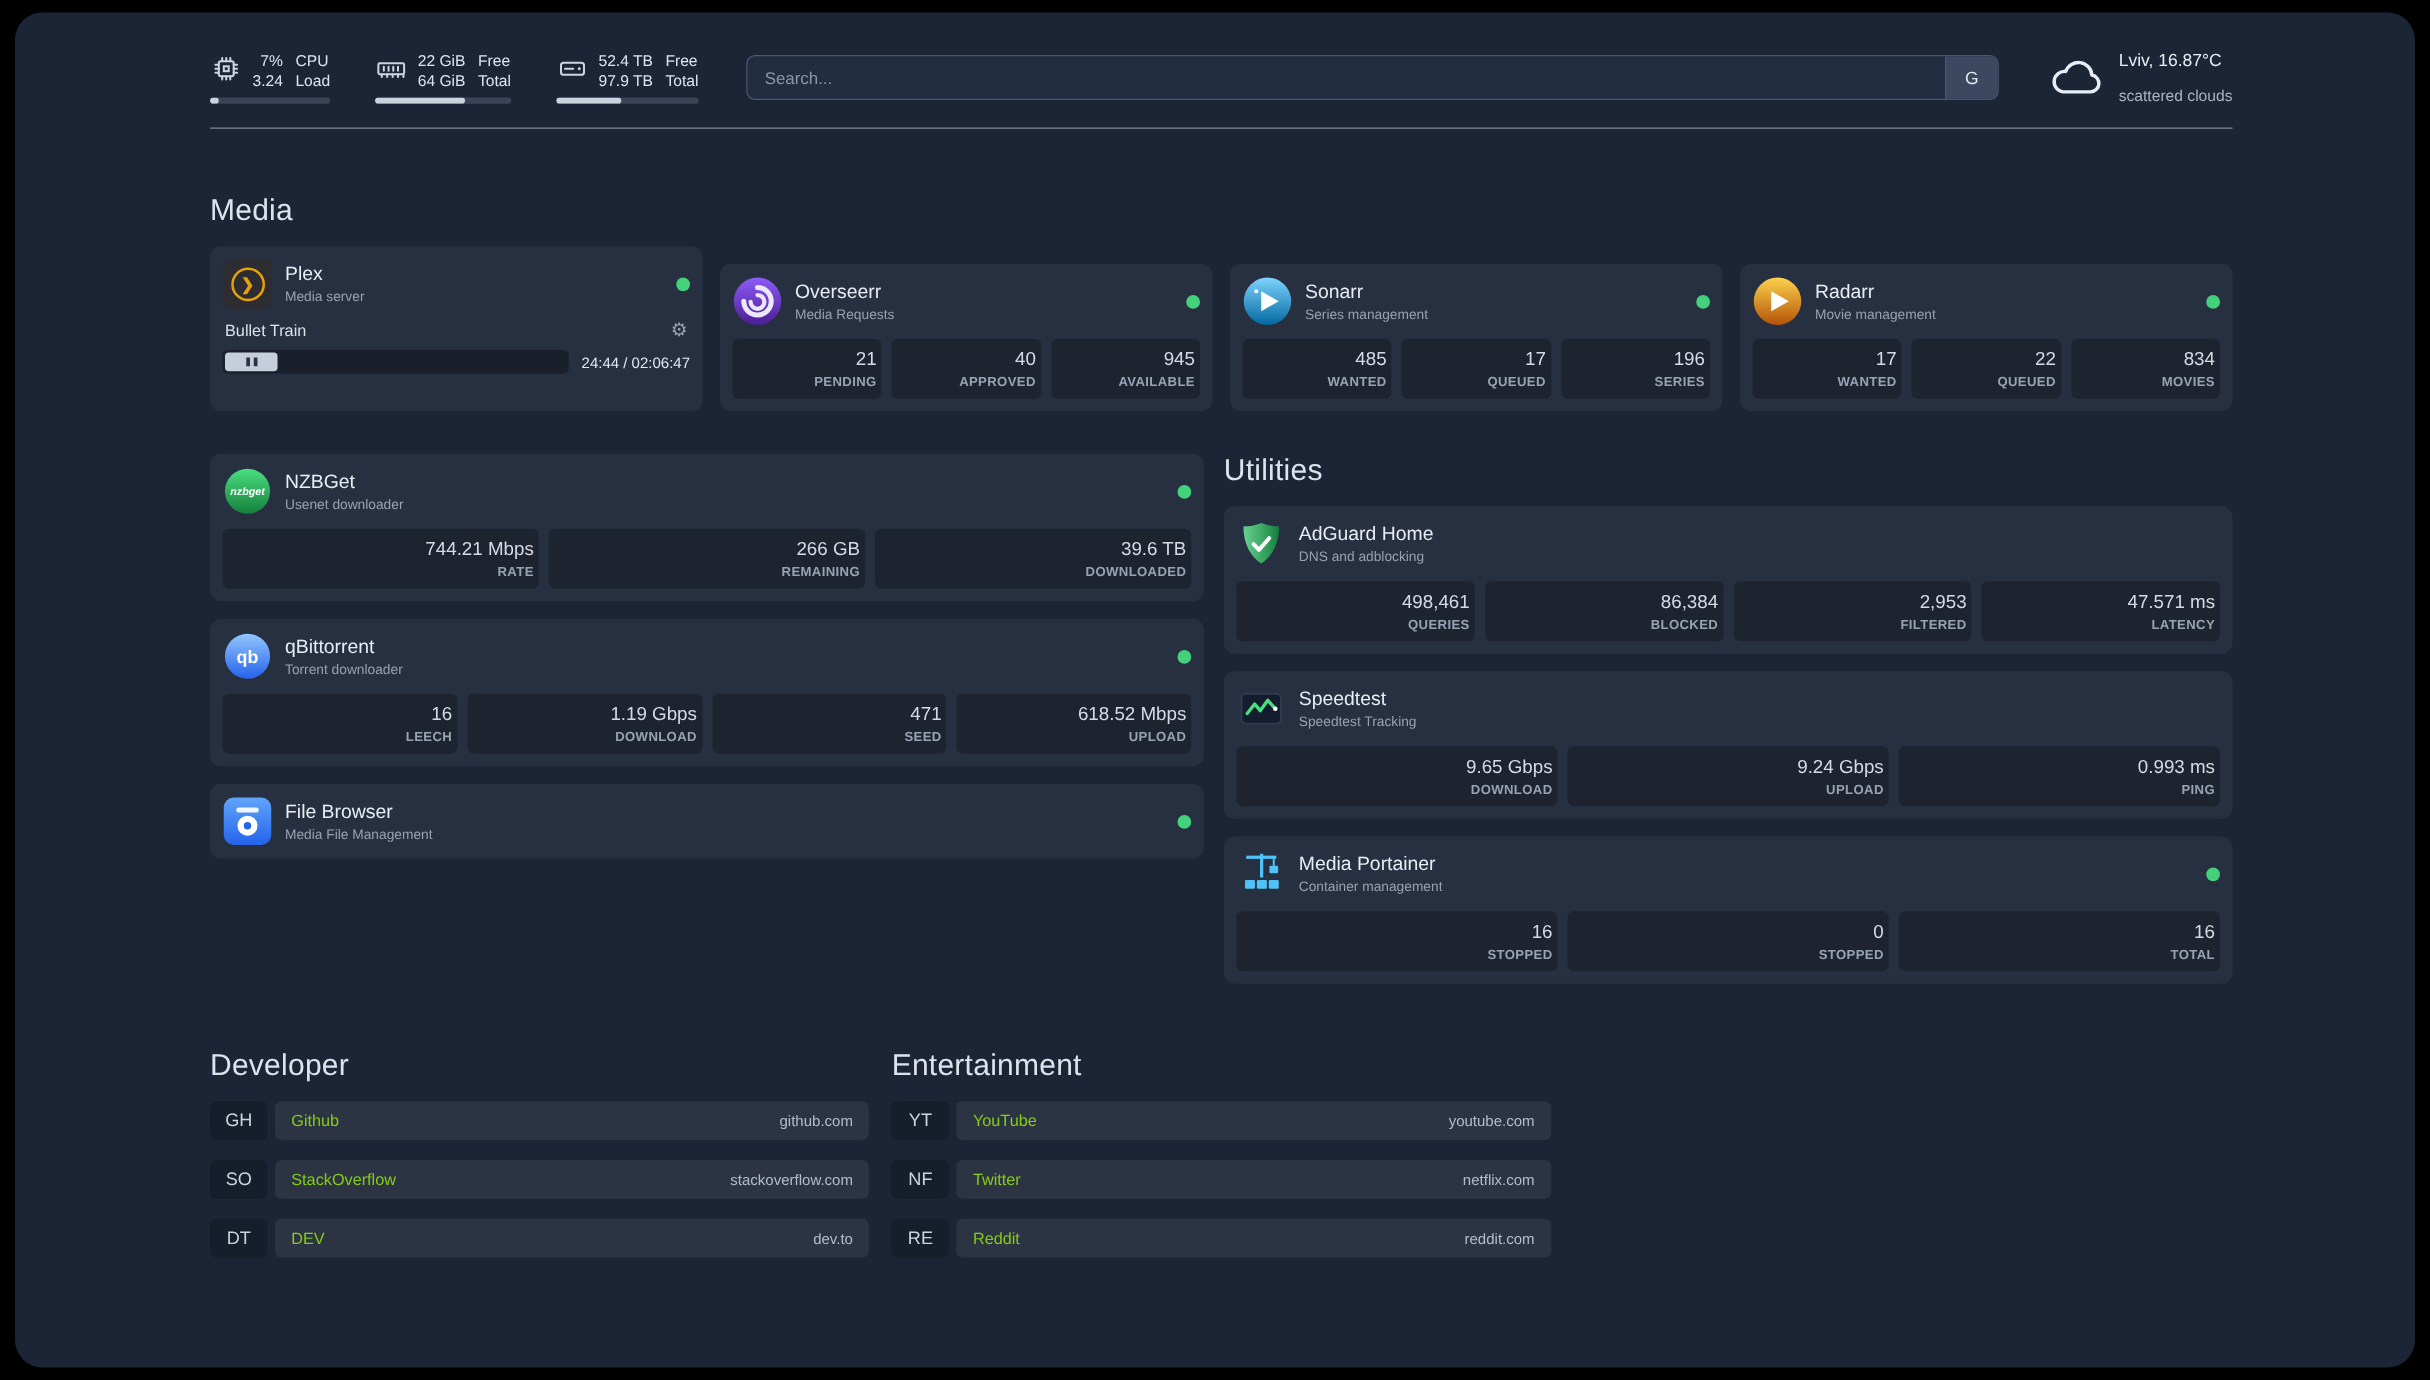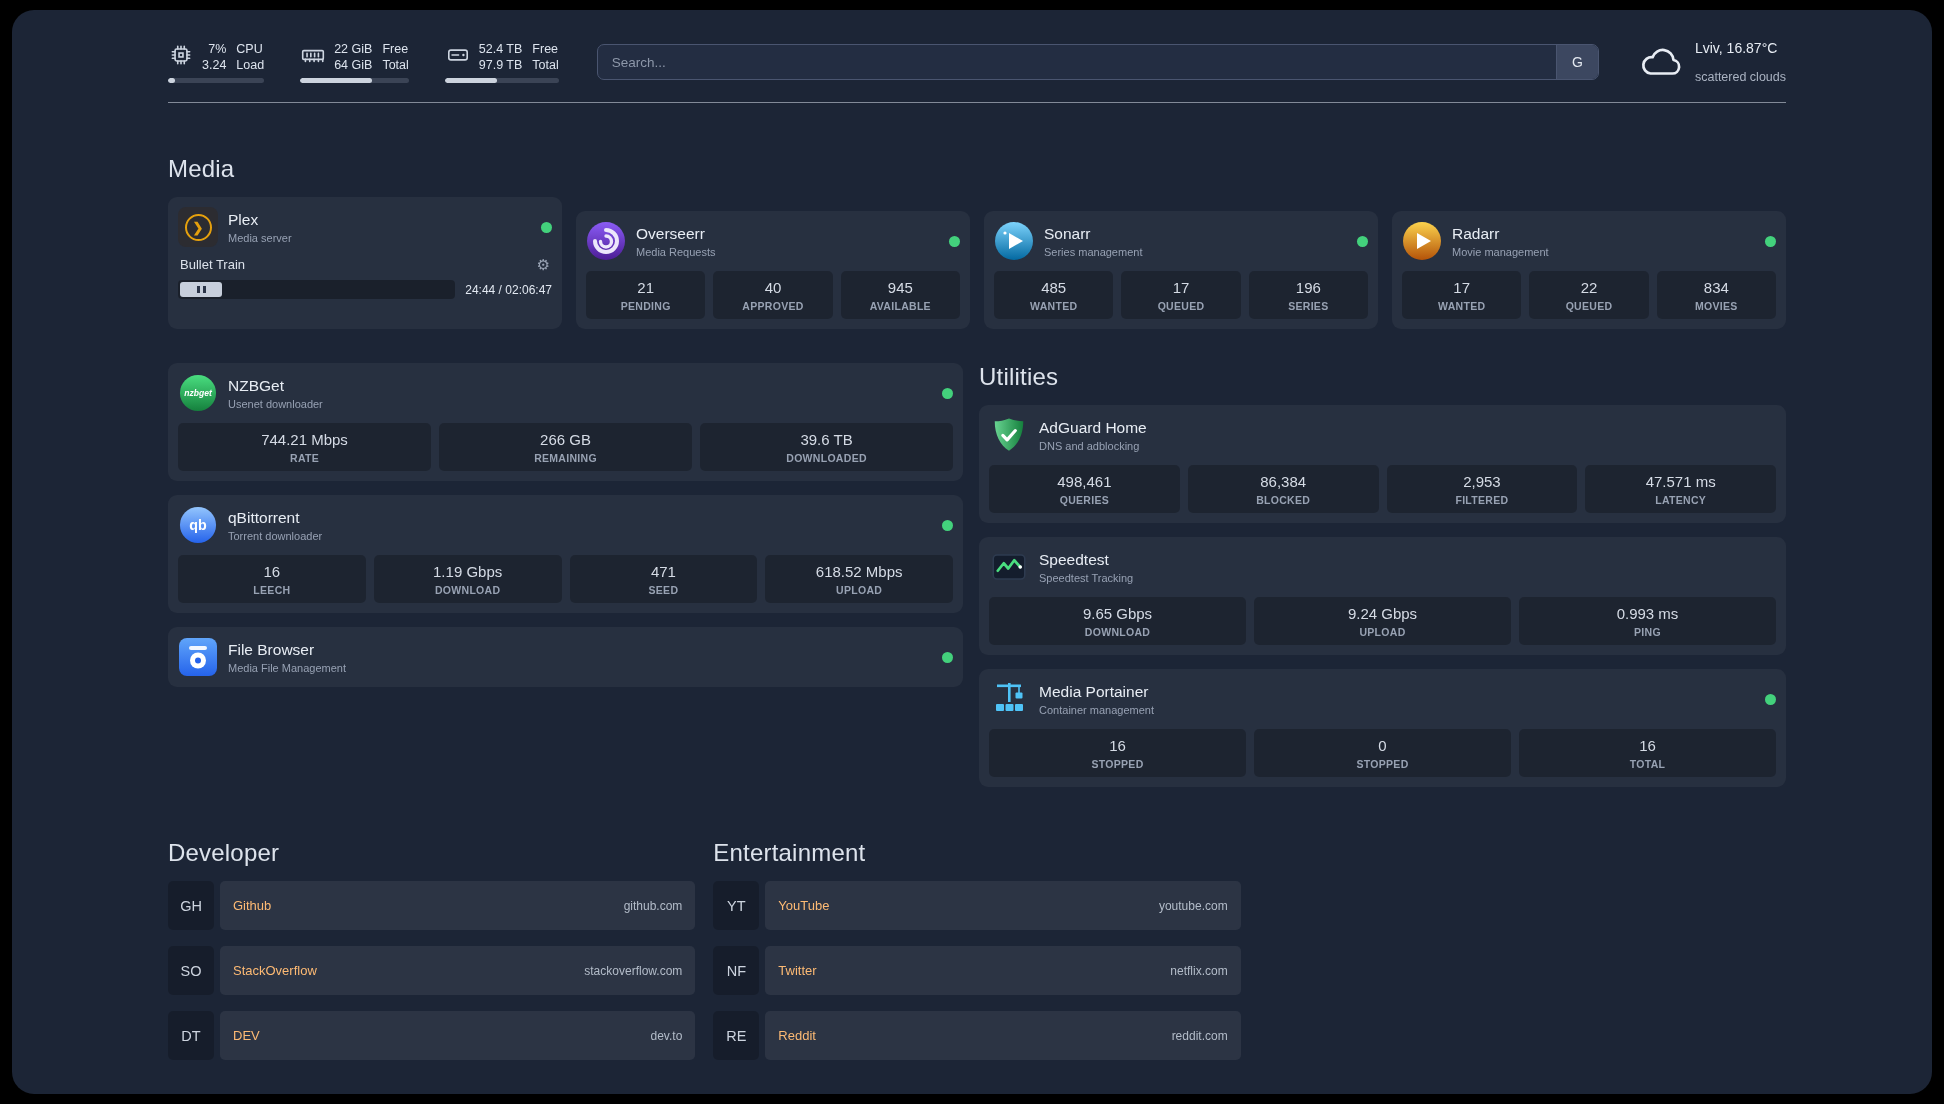--- a/index.html
+++ b/index.html
@@ -55,43 +55,43 @@
   .card { background:rgba(255,255,255,.05); border-radius:9px; padding:10px; cursor:pointer; }
   .card + .card { margin-top:14px; }
   .card-head { display:flex; align-items:center; gap:10px; }
   .app-icon { width:40px; height:40px; border-radius:8px; display:flex; align-items:center; justify-content:center; flex:0 0 40px; }
   .head-text { display:flex; flex-direction:column; }
   .app-name { font-size:15.5px; color:#e8edf4; font-weight:500; }
   .app-desc { font-size:11px; color:#97a1b3; margin-top:3px; }
   .status-dot { width:11px; height:11px; border-radius:50%; background:#43d17c; margin-left:auto; align-self:center; flex:0 0 11px; }
 
   .stats-row { display:flex; gap:8px; margin-top:10px; }
-  .stat { flex:1; background:rgba(0,0,0,.24); border-radius:5px; padding:8px 4px 7px; text-align:center; }
+  .stat { flex:1; background:rgba(0,0,0,.24); border-radius:5px; padding:8px 4px 7px; text-align:right; }
   .stat-val { font-size:15px; color:#d5dbe5; }
   .stat-label { font-size:10.5px; font-weight:bold; color:#98a2b3; margin-top:4px; letter-spacing:.3px; }
 
   
   .np-row { display:flex; align-items:center; margin-top:10px; padding:0 2px; }
   .np-title { font-size:13px; color:#dbe1ea; }
   .gear { margin-left:auto; color:#98a2b3; font-size:15px; cursor:pointer; line-height:1; }
   .player-row { display:flex; align-items:center; gap:10px; margin-top:8px; }
   .player-bar { flex:1; height:19px; background:rgba(0,0,0,.32); border-radius:4px; position:relative; }
   .pause-pill { position:absolute; left:2px; top:2px; width:42px; height:15px; background:#c7cedb; border-radius:3px; display:flex; align-items:center; justify-content:center; gap:3px; cursor:pointer; }
   .pause-pill i { width:3px; height:7px; background:#2a3347; display:block; }
   .np-time { font-size:12px; color:#e2e8f1; white-space:nowrap; }
 
   
   .two-col { display:grid; grid-template-columns:1fr 1.015fr; gap:16px; margin-top:34px; align-items:start; }
 
   
   .bookmarks { margin-top:52px; display:grid; grid-template-columns:1fr 1fr 1fr; gap:18px; padding-bottom:34px; }
-  .bm-row { display:flex; align-items:flex-start; margin-bottom:16px; height:49px; }
+  .bm-row { display:flex; align-items:flex-start; margin-bottom:16px; height:31px; }
   .bm-abbr { width:46px; height:100%; display:flex; align-items:center; justify-content:center; background:rgba(0,0,0,.2); border-radius:5px; color:#cdd4df; font-size:14.5px; margin-right:6px; }
   .bm-bar { flex:1; height:100%; background:rgba(255,255,255,.07); border-radius:5px; display:flex; align-items:center; justify-content:space-between; padding:0 13px; cursor:pointer; }
-  .bm-name { font-size:13px; color:#fdba74; }
+  .bm-name { font-size:13px; color:#84cc16; }
   .bm-url { font-size:12px; color:#b3bcc9; }
 
   
   .icon-plex { background:#2c2c31; }
   .plex-ring { width:27px; height:27px; border:2.2px solid #e5a00d; border-radius:50%; display:flex; align-items:center; justify-content:center; color:#e5a00d; font-size:13px; font-weight:bold; }
 </style>
 </head>
 <body>
 
 <div class="frame">

